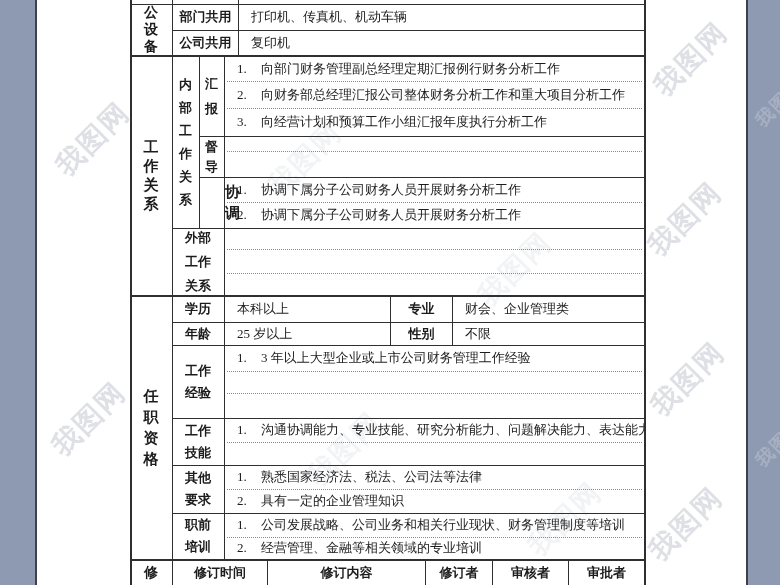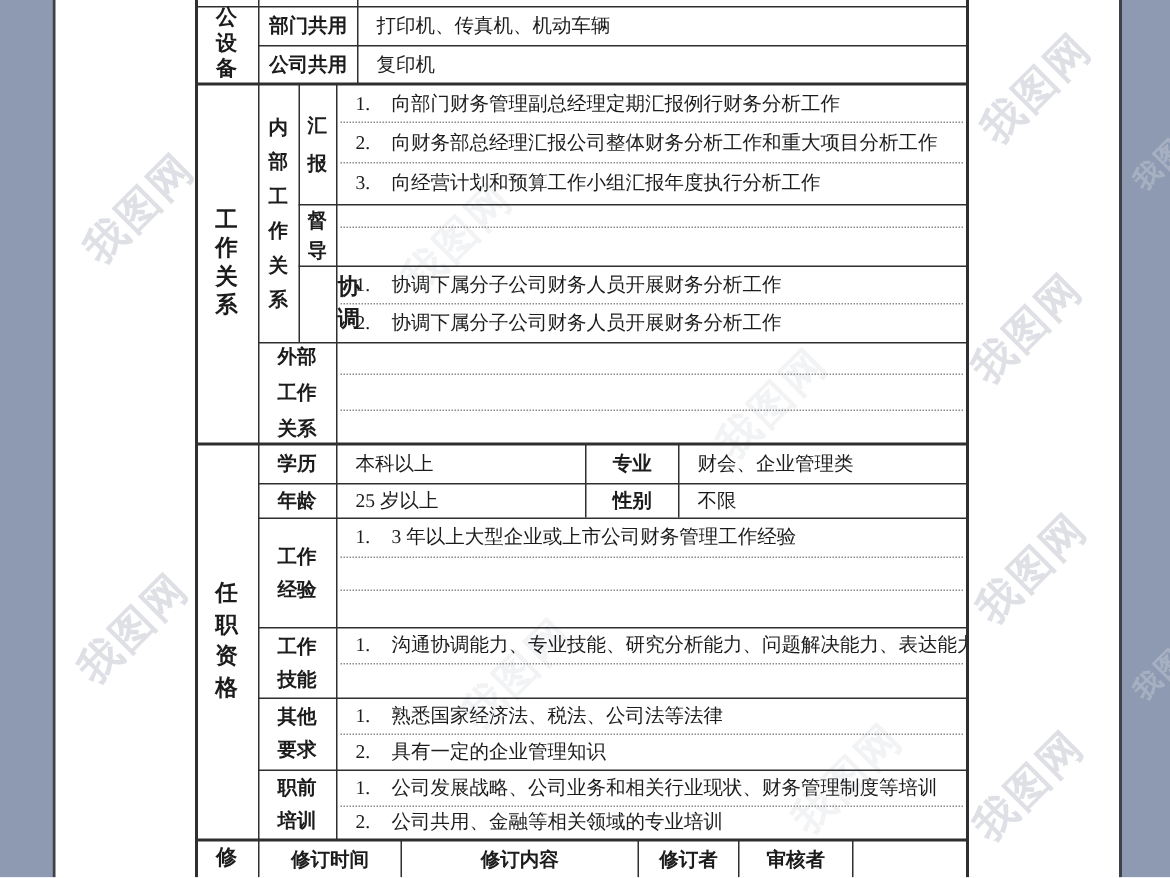--- a/index.html
+++ b/index.html
@@ -191,21 +191,22 @@
 
   <div class="vcell wcell lh22" style="left:172px;top:513px;width:52px;height:46px;">
       <span>职前培训</span>
     </div>
   <div class="cell padl itm" style="left:225px;top:513px;width:419px;height:24px;">
     <span class="num">1.</span>
     <span>公司发展战略、公司业务和相关行业现状、财务管理制度等培训</span>
   </div>
   <div class="cell padl itm" style="left:225px;top:537px;width:419px;height:22px;">
     <span class="num">2.</span>
-    <span>公司共用、金融等相关领域的专业培训</span>
+    <span>经营管理、金融等相关领域的专业培训</span>
   </div>
 
   <div class="cell center bold" style="left:173px;top:560px;width:94px;height:25px;">修订时间</div>
   <div class="cell center bold" style="left:268px;top:560px;width:157px;height:25px;">修订内容</div>
   <div class="cell center bold" style="left:426px;top:560px;width:66px;height:25px;">修订者</div>
   <div class="cell center bold" style="left:493px;top:560px;width:75px;height:25px;">审核者</div>
+  <div class="cell center bold" style="left:569px;top:560px;width:75px;height:25px;">审批者</div>
 
 </div>
 
 </body></html>

